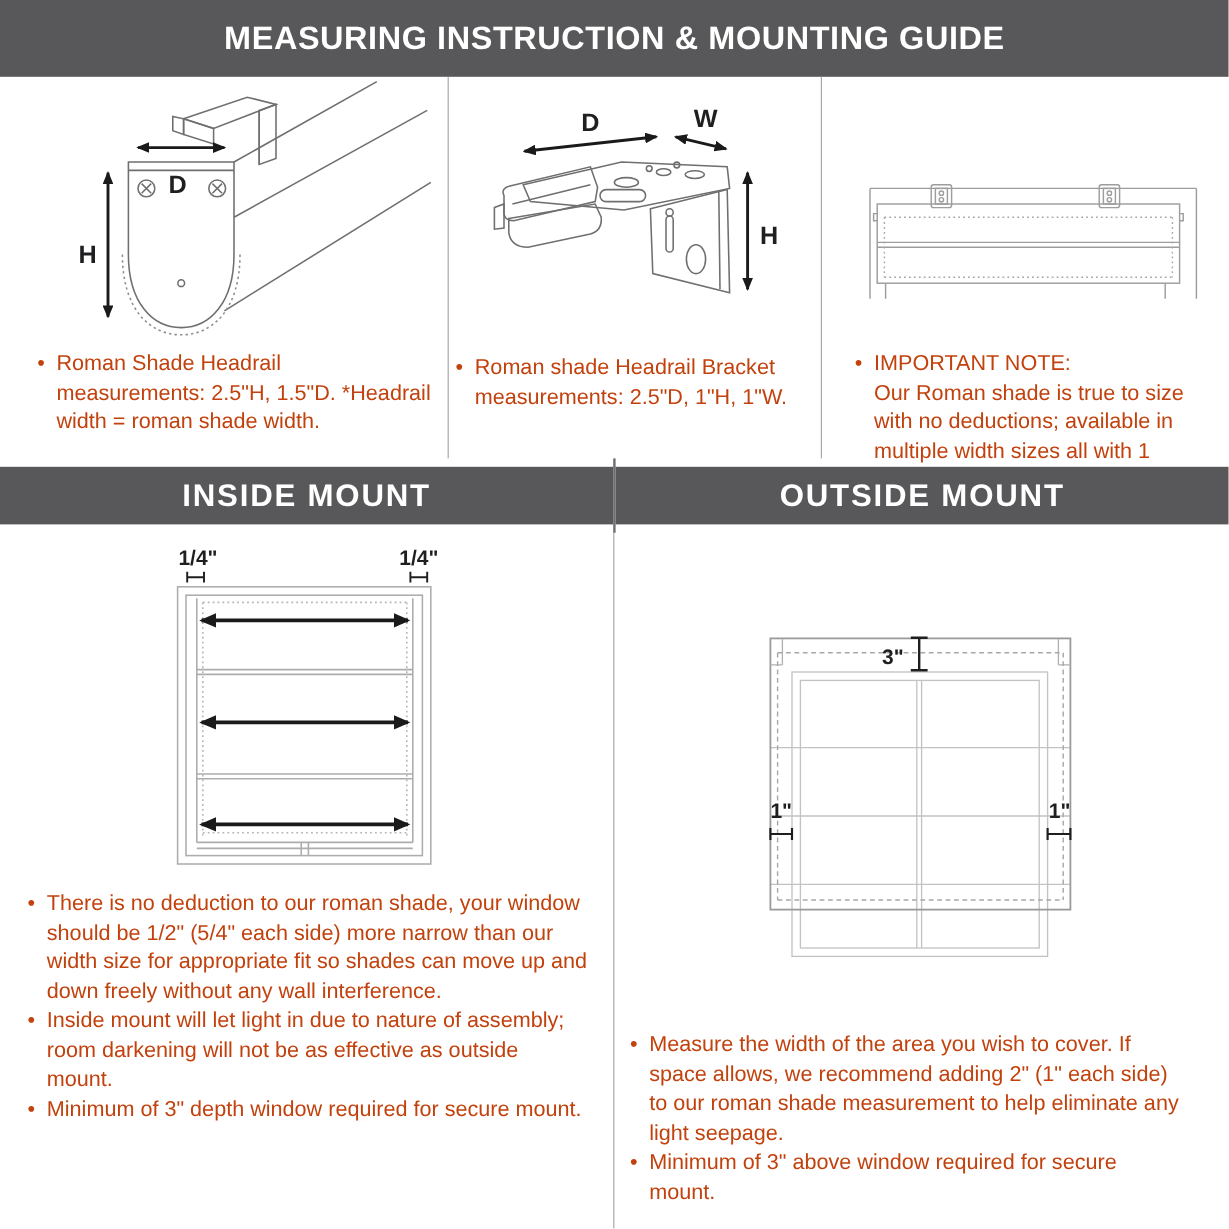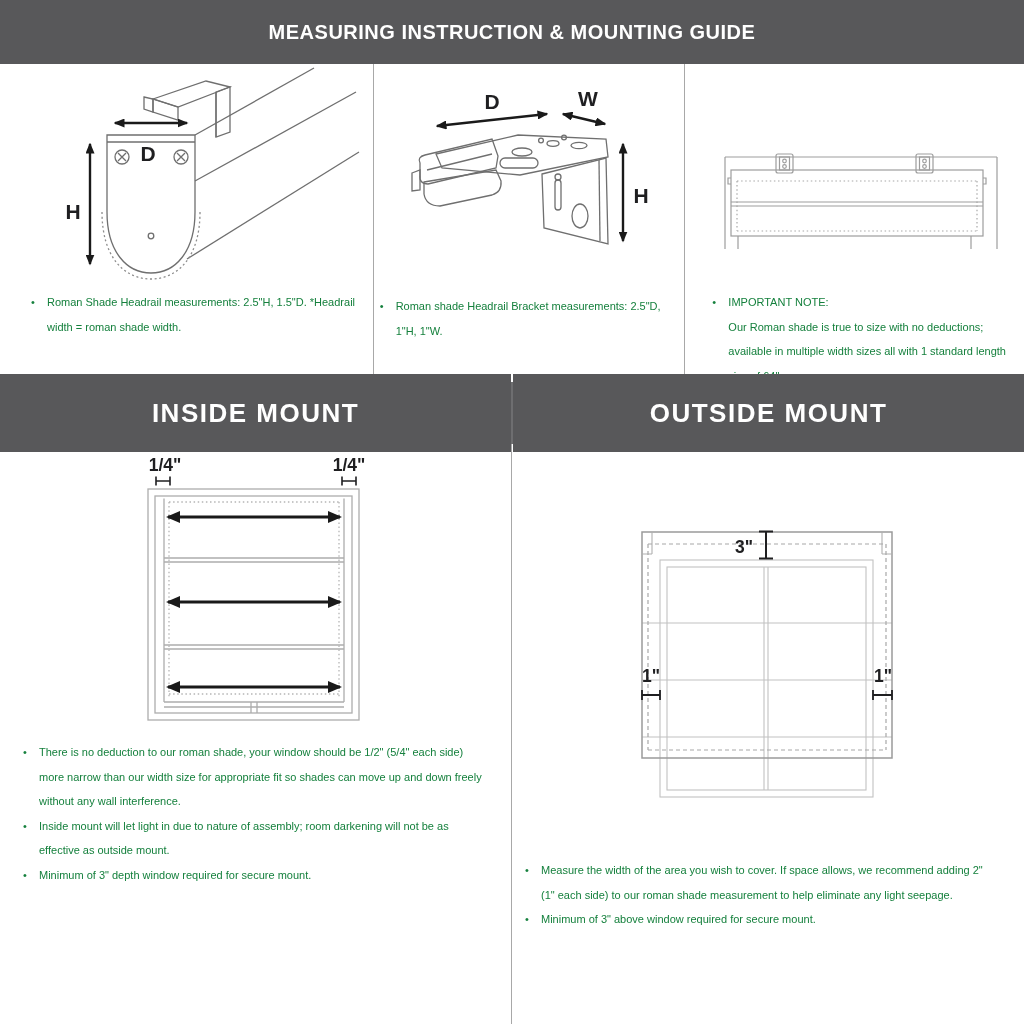--- a/index.html
+++ b/index.html
@@ -4,38 +4,38 @@
 <style>
   html,body { margin:0; padding:0; background:#ffffff; }
   .page {
     position:relative; width:1024px; height:1024px; background:#ffffff;
     font-family:"Liberation Sans", sans-serif; color:#3b3b3d; overflow:hidden;
   }
   .bar {
     position:absolute; left:0; width:1024px; background:#58585a; color:#ffffff;
     display:flex; align-items:center; justify-content:center;
   }
-  .bar-main { top:0; height:64px; font-size:20px; font-weight:700; letter-spacing:0.5px; }
+  .bar-main { top:0; height:64px; font-size:27px; font-weight:700; letter-spacing:0.5px; }
   .bar-split { top:382px; height:62px; background:transparent; padding:0; }
   .bar-half {
-    width:511px; height:78px; background:#58585a; color:#fff; display:flex;
+    width:511px; height:48px; background:#58585a; color:#fff; display:flex;
     align-items:center; justify-content:center; font-size:26px; font-weight:700; letter-spacing:1.5px;
   }
   .bar-divider { width:2px; height:62px; background:#6e6e70; }
   .top-section { position:absolute; top:64px; left:0; width:1024px; height:318px; display:flex; }
   .card { position:relative; height:318px; }
   .card-1 { width:373px; border-right:1px solid #a8a8a8; }
   .card-2 { width:311px; border-right:1px solid #a8a8a8; }
   .card-3 { width:339px; }
   .bottom-section { position:absolute; top:444px; left:0; width:1024px; height:580px; display:flex; }
   .col { position:relative; height:580px; }
   .col-left { width:511px; border-right:1px solid #a8a8a8; }
   .col-right { width:512px; }
   .diagram { position:absolute; }
-  .bullets { position:absolute; margin:0; padding:0; list-style:none; font-size:11px; line-height:24.5px; color:#15803d; }
+  .bullets { position:absolute; margin:0; padding:0; list-style:none; font-size:18px; line-height:24.5px; color:#c2410c; }
   .bullets li { position:relative; padding-left:17px; }
   .bullets li::before { content:"\2022"; position:absolute; left:1px; top:0; }
   .note-body { margin-top:0; }
   svg text { font-family:"Liberation Sans", sans-serif; font-weight:700; fill:#1f1f21; }
   .stroke-dark { stroke:#6f6f6f; fill:none; stroke-width:1.3; }
   .stroke-med  { stroke:#9d9d9d; fill:none; stroke-width:1.2; }
   .stroke-win  { stroke:#adadad; fill:none; stroke-width:1.3; }
   .stroke-lite { stroke:#c2c2c2; fill:none; stroke-width:1.1; }
   .arrow { stroke:#1a1a1a; fill:none; }
   .tick  { stroke:#1f1f21; fill:none; }

